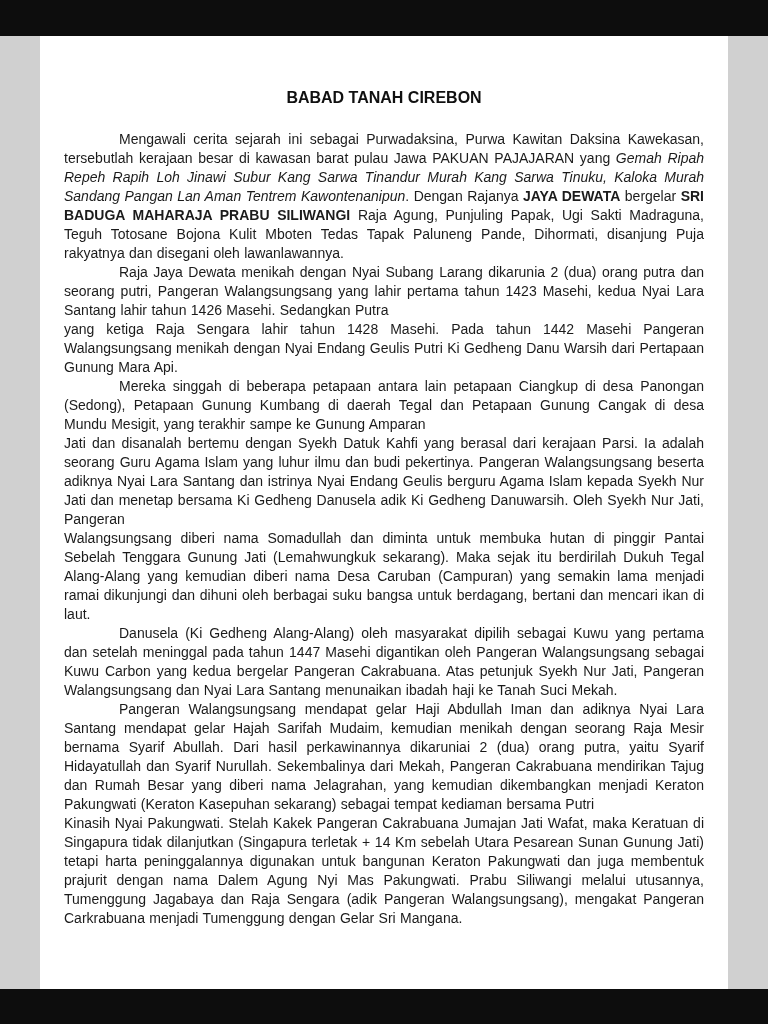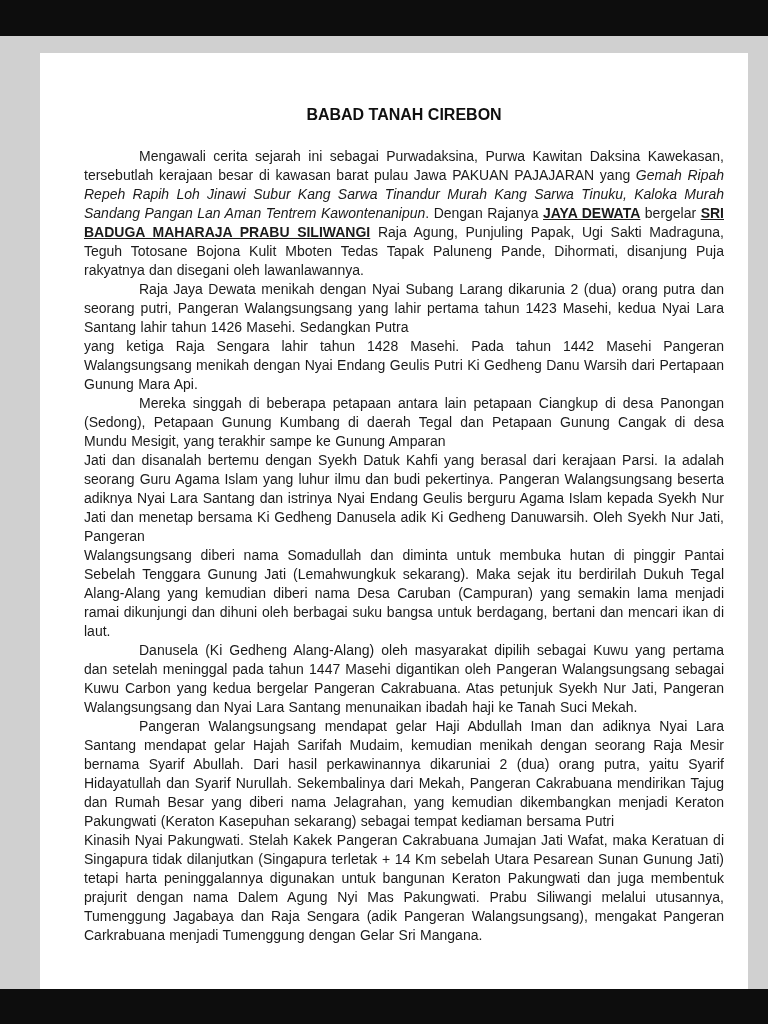--- a/index.html
+++ b/index.html
@@ -17,23 +17,22 @@
   }
   .canvas{position:relative;width:768px;height:1024px;overflow:hidden;}
   .letterbox{position:absolute;left:0;width:768px;background:var(--letterbox);z-index:3;}
   .letterbox.top{top:0;height:36px;}
   .letterbox.bottom{bottom:0;height:35px;}
   .page-area{
     position:absolute;top:36px;left:0;width:768px;height:953px;
     background:var(--margin);
   }
   .page{
-    position:absolute;top:17px;left:40px;width:688px;height:953px;
+    position:absolute;top:0;left:40px;width:688px;height:953px;
     background:var(--page);
-    padding-left:20px;
   }
   .doc-title{
     margin:0;
     padding-top:52px;
     text-align:center;
     font-size:16px;
     line-height:20px;
     font-weight:bold;
     color:#101010;
   }
@@ -41,21 +40,21 @@
     padding:22px 24px 0 24px;
     text-align:justify;
     font-size:14px;
     line-height:19px;
     color:var(--ink);
     word-spacing:0.5px;
   }
   .para{margin:0;}
   .para.indent{text-indent:55px;}
   .run-italic{font-style:italic;}
-  .run-bold{font-weight:bold;text-decoration:underline;}
+  .run-bold{font-weight:bold;}
 </style>
 </head>
 <body>
 
 <div class="canvas">
   <div class="letterbox top"></div>
   <div class="page-area">
     <div class="page">
       <h1 class="doc-title">BABAD TANAH CIREBON</h1>
       <div class="doc-body">

